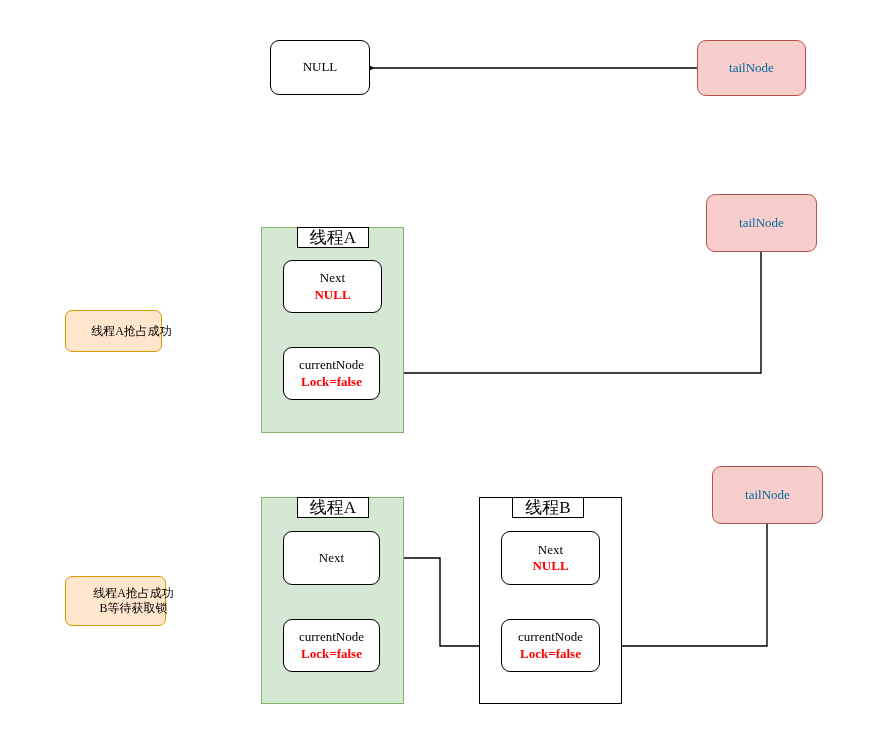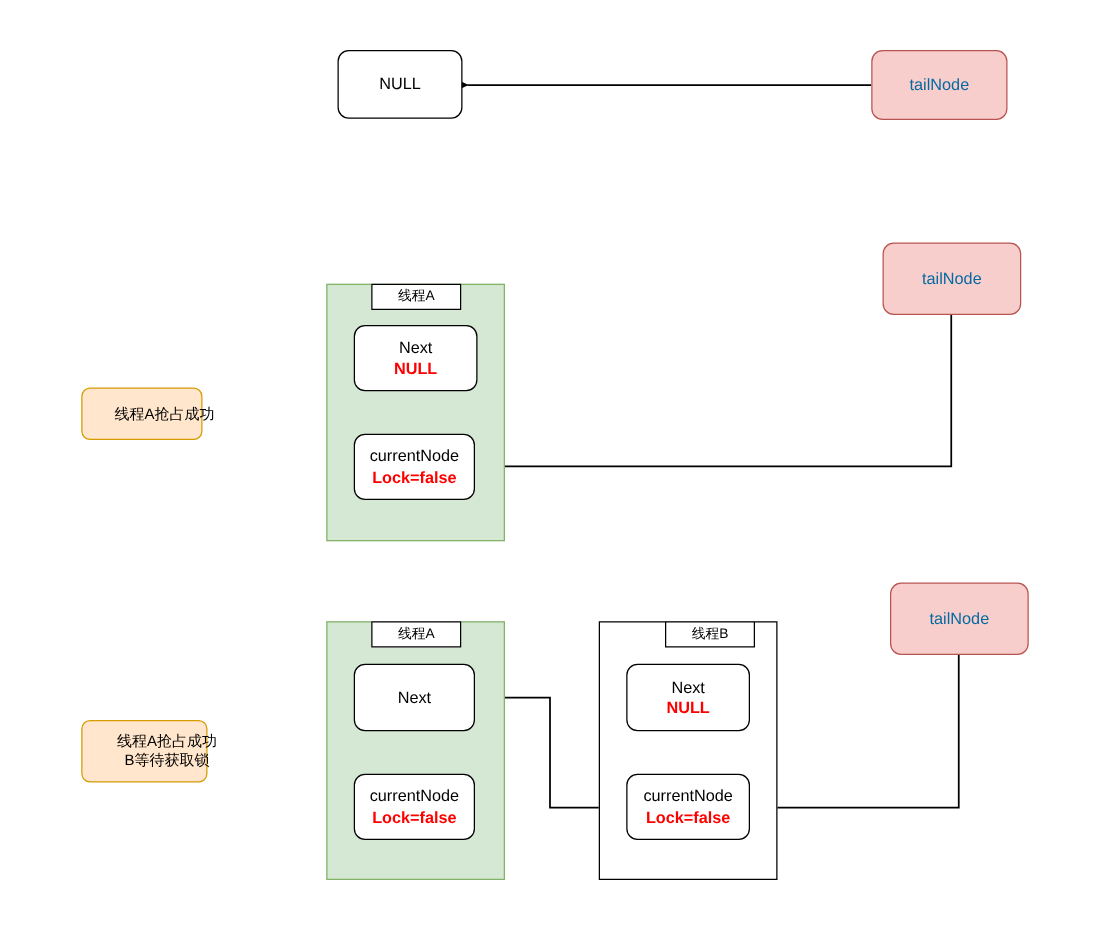--- a/index.html
+++ b/index.html
@@ -9,20 +9,21 @@
   }
   body {
     font-family: "Liberation Sans", "DejaVu Sans", sans-serif;
   }
   #canvas {
     position: relative;
     width: 895px;
     height: 756px;
     background: #ffffff;
     overflow: hidden;
+    font-family: Liberation Serif, serif;
   }
   .node {
     position: absolute;
     box-sizing: border-box;
     display: flex;
     flex-direction: column;
     align-items: center;
     justify-content: center;
     text-align: center;
     line-height: 1.25;
@@ -61,21 +62,21 @@
   .whitebox {
     background: #ffffff;
     border: 1.6px solid #000000;
     border-radius: 0;
   }
   
   .titlebox {
     background: #ffffff;
     border: 1.6px solid #000000;
     border-radius: 0;
-    font-size: 11px;
+    font-size: 17px;
   }
   .redtext { color: #ff0000; font-weight: bold; }
   svg.edges {
     position: absolute;
     left: 0; top: 0;
     width: 895px;
     height: 756px;
     pointer-events: none;
     overflow: visible;
   }
@@ -149,21 +150,21 @@
     <span class="nodelabel">Next</span>
   </div>
 
   <div class="node rbox" style="left:283px; top:619px; width:97px; height:53px;">
     <span class="nodelabel">currentNode</span>
     <span class="nodelabel redtext">Lock=false</span>
   </div>
 
   <div class="node whitebox" style="left:479px; top:497px; width:143px; height:207px;"></div>
 
-  <div class="node titlebox" style="left:532px; top:497px; width:72px; height:21px;">
+  <div class="node titlebox" style="left:512px; top:497px; width:72px; height:21px;">
     <span class="nodelabel">线程B</span>
   </div>
 
   <div class="node rbox" style="left:501px; top:531px; width:99px; height:54px;">
     <span class="nodelabel">Next</span>
     <span class="nodelabel redtext">NULL</span>
   </div>
 
   <div class="node rbox" style="left:501px; top:619px; width:99px; height:53px;">
     <span class="nodelabel">currentNode</span>

